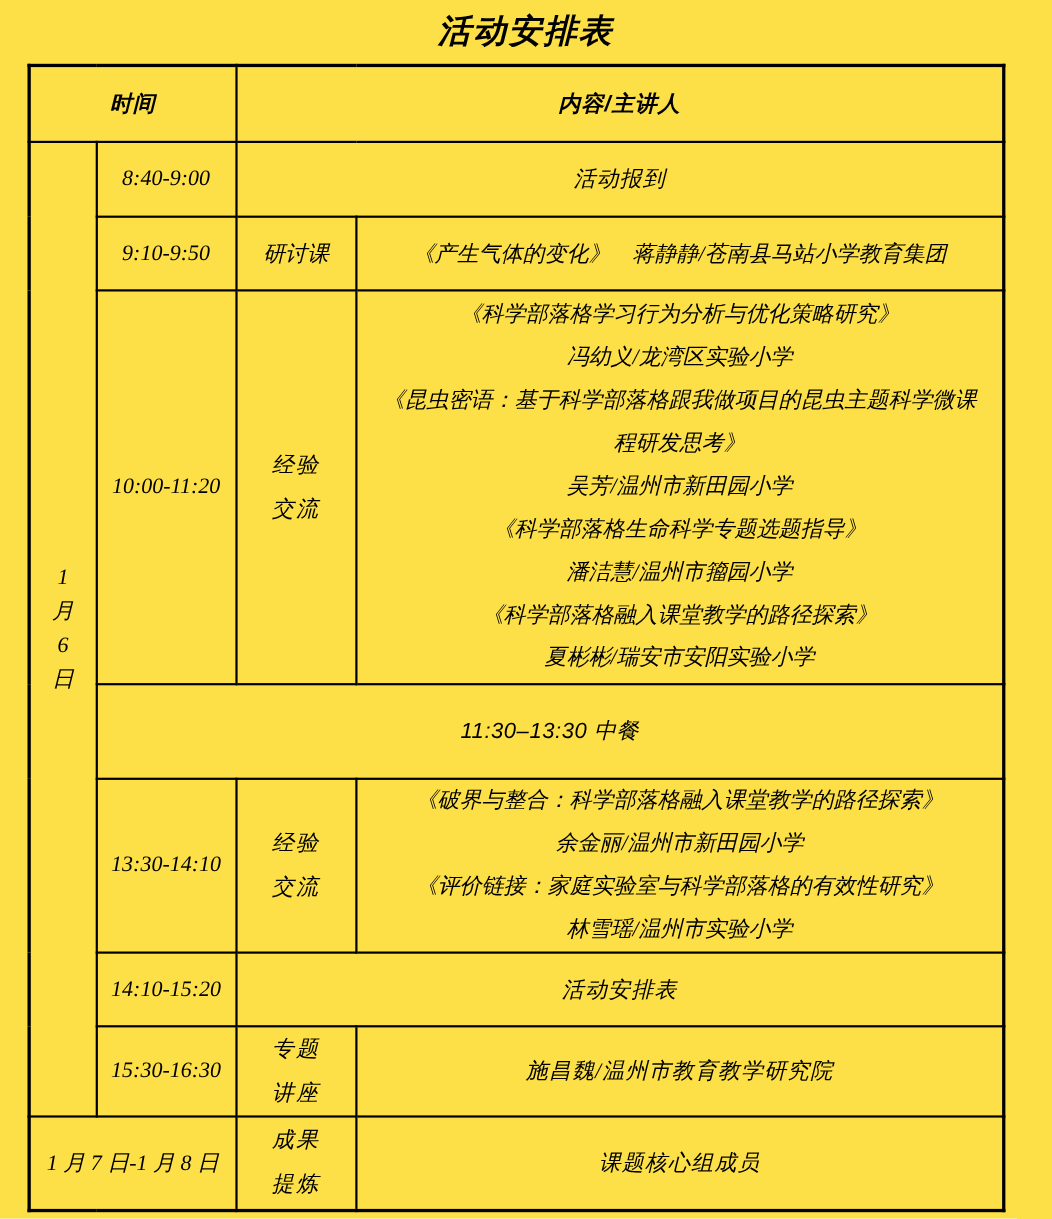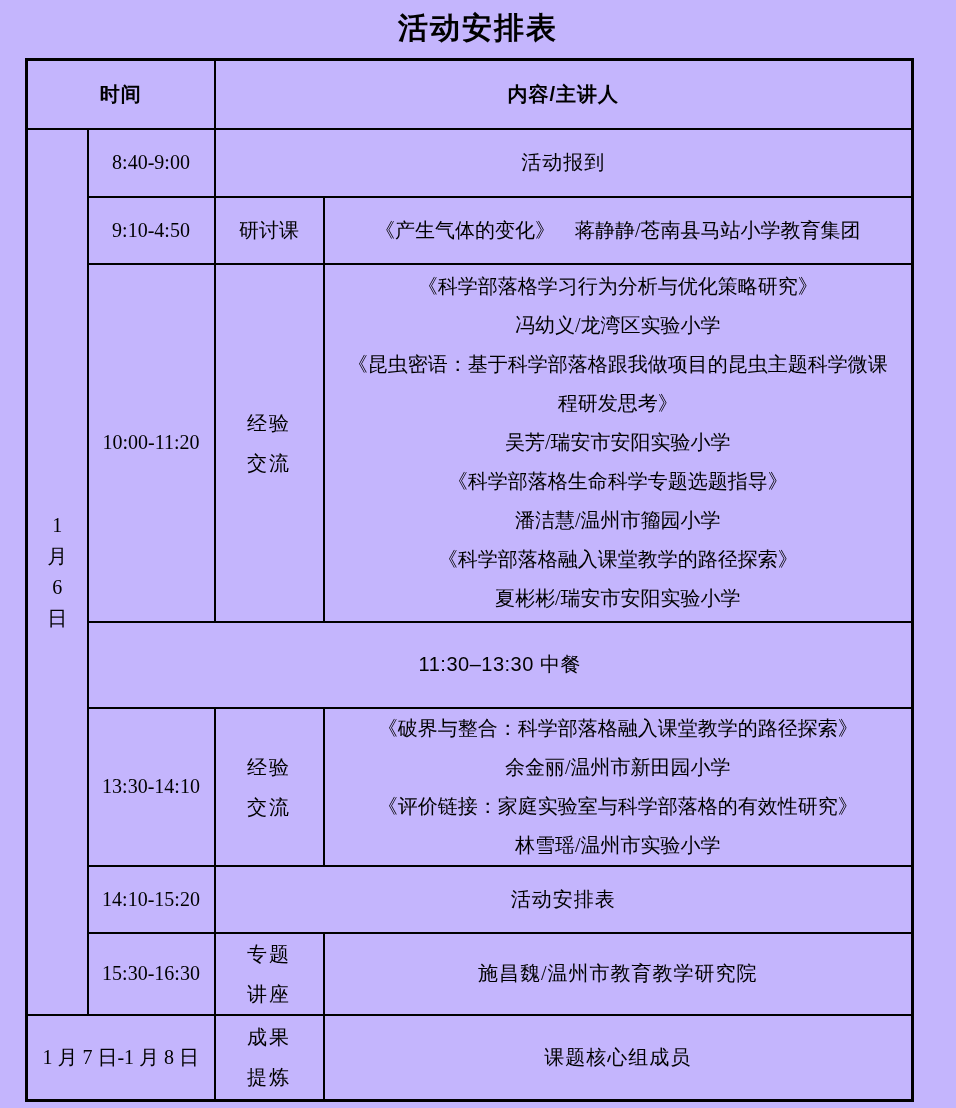--- a/index.html
+++ b/index.html
@@ -8,22 +8,23 @@
     background: #ffffff;
     width: 956px;
     height: 1108px;
     color: #000;
     font-family: "Liberation Serif", "DejaVu Serif", serif;
   }
   .page {
     position: relative;
     width: 956px;
     height: 1108px;
-    background: #c4b5fd;
+    background: #fde047;
     overflow: hidden;
+    font-style: italic;
   }
   .doc-title {
     position: absolute;
     top: 8px;
     left: 0;
     width: 956px;
     text-align: center;
     font-size: 30px;
     font-weight: 700;
     letter-spacing: 2px;
@@ -112,37 +113,37 @@
         <span>1</span>
         <span>月</span>
         <span>6</span>
         <span>日</span>
       </td>
       <td class="time-cell">8:40-9:00</td>
       <td colspan="2" class="center-content">活动报到</td>
     </tr>
 
     <tr style="height:67px">
-      <td class="time-cell">9:10-4:50</td>
+      <td class="time-cell">9:10-9:50</td>
       <td class="type-cell">研讨课</td>
       <td class="content-left">《产生气体的变化》　蒋静静/苍南县马站小学教育集团</td>
     </tr>
 
     <tr style="height:358px">
       <td class="time-cell">10:00-11:20</td>
       <td class="type-cell">
         <span>经验</span>
         <span>交流</span>
       </td>
       <td class="content-left">
         <div>《科学部落格学习行为分析与优化策略研究》</div>
         <div>冯幼义/龙湾区实验小学</div>
         <div>《昆虫密语：基于科学部落格跟我做项目的昆虫主题科学微课</div>
         <div>程研发思考》</div>
-        <div>吴芳/瑞安市安阳实验小学</div>
+        <div>吴芳/温州市新田园小学</div>
         <div>《科学部落格生命科学专题选题指导》</div>
         <div>潘洁慧/温州市籀园小学</div>
         <div>《科学部落格融入课堂教学的路径探索》</div>
         <div>夏彬彬/瑞安市安阳实验小学</div>
       </td>
     </tr>
 
     <tr style="height:86px">
       <td colspan="3" class="lunch-cell">11:30–13:30 中餐</td>
     </tr>

